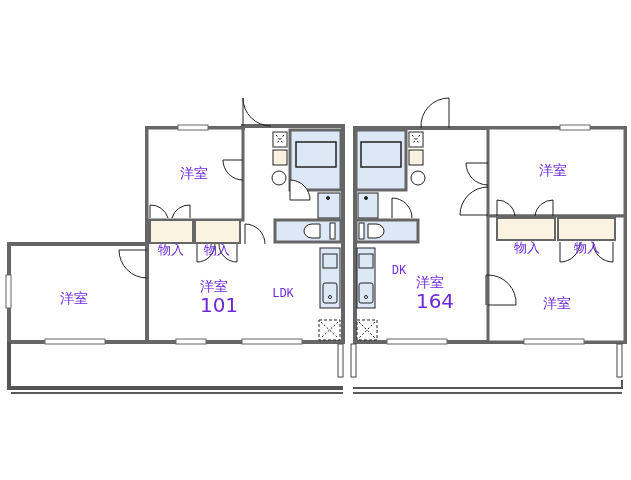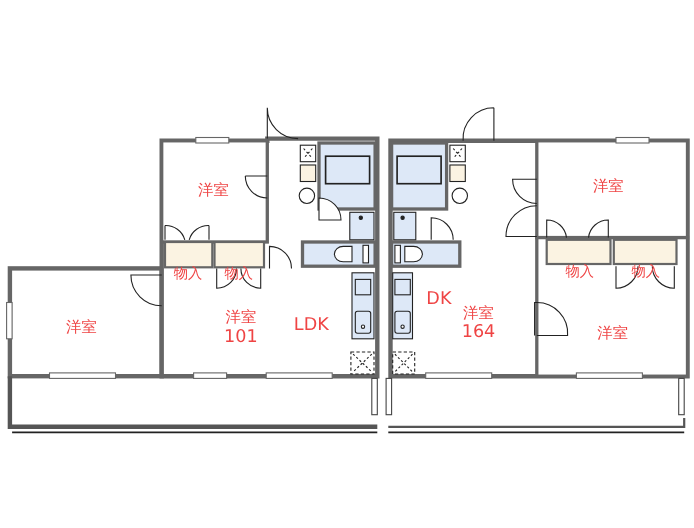--- a/index.html
+++ b/index.html
@@ -1,21 +1,21 @@
 <!DOCTYPE html>
 <html><head>
 <meta charset="utf-8">
 <style>
   html, body { margin: 0; padding: 0; background: #ffffff; }
   #plan { position: relative; width: 631px; height: 480px; overflow: hidden; background: #fff; }
   svg { position: absolute; left: 0; top: 0; }
-  .lbl { position: absolute; font-family: "DejaVu Sans", sans-serif; color: #ef4444; white-space: nowrap; transform: translate(-50%, -50%); text-align: center; line-height: 1.15; }
+  .lbl { position: absolute; font-family: "DejaVu Sans", sans-serif; color: #6d28d9; white-space: nowrap; transform: translate(-50%, -50%); line-height: 1.15; }
   .room { font-size: 14px; }
-  .num { font-size: 16px; display: block; }
-  .big { font-size: 16px; }
+  .num { font-size: 20px; display: block; }
+  .big { font-size: 12px; font-family: Liberation Mono, monospace; }
   .stor { font-size: 13px; margin-top: 19px; }
 </style>
 </head>
 <body>
 
 <div id="plan">
 <svg width="631" height="480" viewBox="0 0 631 480">
   <g fill="none" stroke="#222" stroke-width="1">
 
     <rect x="9" y="244" width="138" height="98" fill="#fff" stroke="#666" stroke-width="4"></rect>

